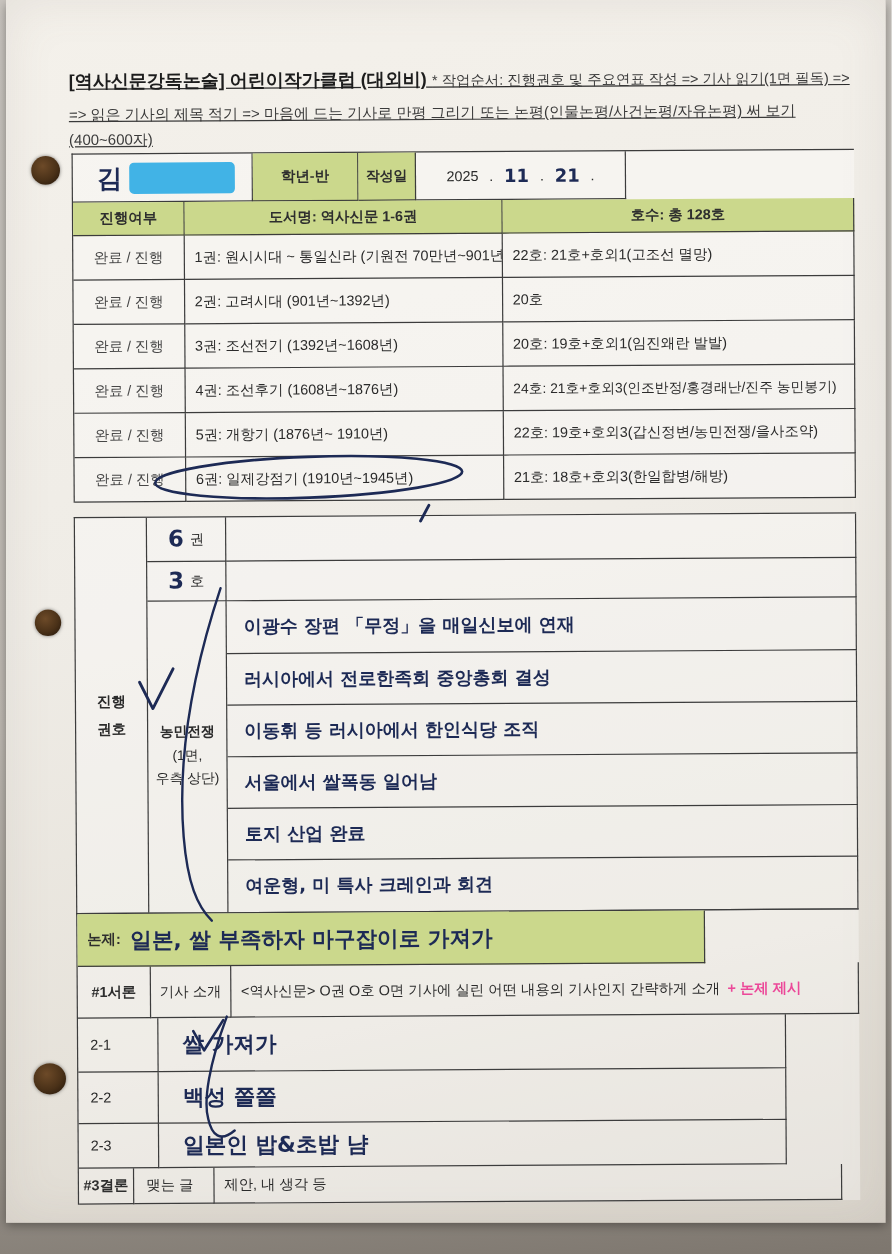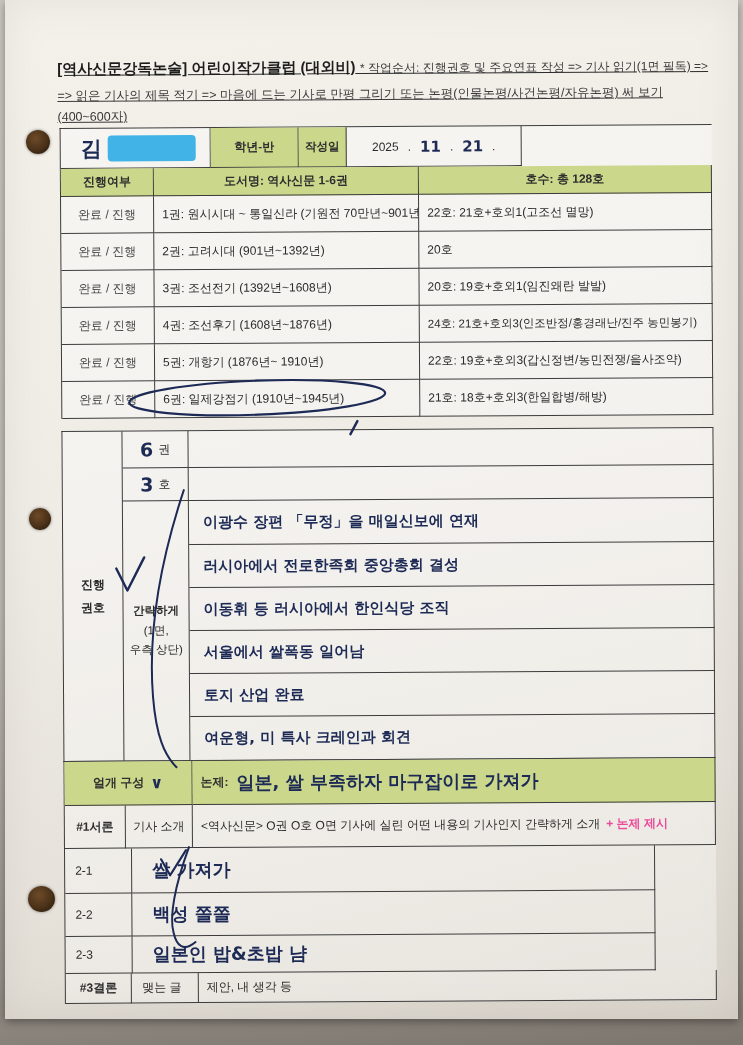--- a/index.html
+++ b/index.html
@@ -128,42 +128,38 @@
       </div>
       <div class="row" style="height:33px;">
         <div class="c ctr" style="width:66px;gap:5px;">
           <span class="hw" style="font-size:19px;">3</span>
           <span>호</span>
         </div>
         <div class="c" style="width:525px;"></div>
       </div>
       <div class="row" style="height:260px;">
         <div class="c ctr col" style="width:66px;height:260px;line-height:1.7;font-size:11.5px;">
-          <span style="font-weight:bold;">간략하게</span>
+          <span style="font-weight:bold;">농민전쟁</span>
           <span>(1면,</span>
           <span>우측 상단)</span>
         </div>
         <div class="col" style="width:525px;">
           <div class="c hw" style="width:525px;height:44px;padding-left:14px;font-size:15px;">이광수 장편 「무정」을 매일신보에 연재</div>
           <div class="c hw" style="width:525px;height:43px;padding-left:14px;font-size:15px;">러시아에서 전로한족회 중앙총회 결성</div>
           <div class="c hw" style="width:525px;height:43px;padding-left:14px;font-size:15px;">이동휘 등 러시아에서 한인식당 조직</div>
           <div class="c hw" style="width:525px;height:43px;padding-left:14px;font-size:15px;">서울에서 쌀폭동 일어남</div>
           <div class="c hw" style="width:525px;height:43px;padding-left:14px;font-size:15px;">토지 산업 완료</div>
           <div class="c hw" style="width:525px;height:44px;padding-left:14px;font-size:15px;">여운형, 미 특사 크레인과 회견</div>
         </div>
       </div>
     </div>
   </div>
 
   <div class="tbl" style="left:62px;top:759px;width:651px;">
     <div class="row" style="height:44px;">
-      <div class="c green ctr" style="width:128px;gap:6px;">
-        <span class="lbl">얼개 구성</span>
-        <span class="hw" style="font-size:16px;">∨</span>
-      </div>
       <div class="c green pl" style="width:523px;gap:8px;">
         <span class="lbl">논제:</span>
         <span class="hw" style="font-size:18px;">일본, 쌀 부족하자 마구잡이로 가져가</span>
       </div>
     </div>
     <div class="row" style="height:43px;">
       <div class="c ctr lbl" style="width:61px;">#1서론</div>
       <div class="c ctr" style="width:67px;">기사 소개</div>
       <div class="c pl" style="width:523px;">
         <span>&lt;역사신문&gt; O권 O호 O면 기사에 실린 어떤 내용의 기사인지 간략하게 소개</span>
@@ -180,21 +176,21 @@
           <div class="c" style="width:67px;padding-left:10px;">2-2</div>
           <div class="c hw" style="width:523px;padding-left:20px;font-size:18px;">백성 쫄쫄</div>
         </div>
         <div class="row" style="height:37px;">
           <div class="c" style="width:67px;padding-left:10px;">2-3</div>
           <div class="c hw" style="width:523px;padding-left:20px;font-size:18px;">일본인 밥&amp;초밥 냠</div>
         </div>
       </div>
     </div>
     <div class="row" style="height:30px;">
-      <div class="c ctr lbl" style="width:67px;">#3결론</div>
+      <div class="c ctr lbl" style="width:46px;">#3결론</div>
       <div class="c" style="width:67px;padding-left:10px;">맺는 글</div>
       <div class="c pl" style="width:523px;">제안, 내 생각 등</div>
     </div>
   </div>
 
   <svg class="pen" width="743" height="1045" viewBox="0 0 743 1045">
     <ellipse cx="258" cy="397" rx="128" ry="17" transform="rotate(-1.8 258 397)" fill="none" stroke="#1d2a55" stroke-width="2.2"></ellipse>
     <path d="M 351,434 L 358,421" fill="none" stroke="#1d2a55" stroke-width="2.4" stroke-linecap="round"></path>
     <polyline points="116,567 127,589 144,556" fill="none" stroke="#1d2a55" stroke-width="2.4" stroke-linecap="round" stroke-linejoin="round"></polyline>
     <path d="M 184,489 C 160,560 147,630 152,696 C 155,735 163,754 175,766" fill="none" stroke="#1d2a55" stroke-width="2" stroke-linecap="round"></path>

